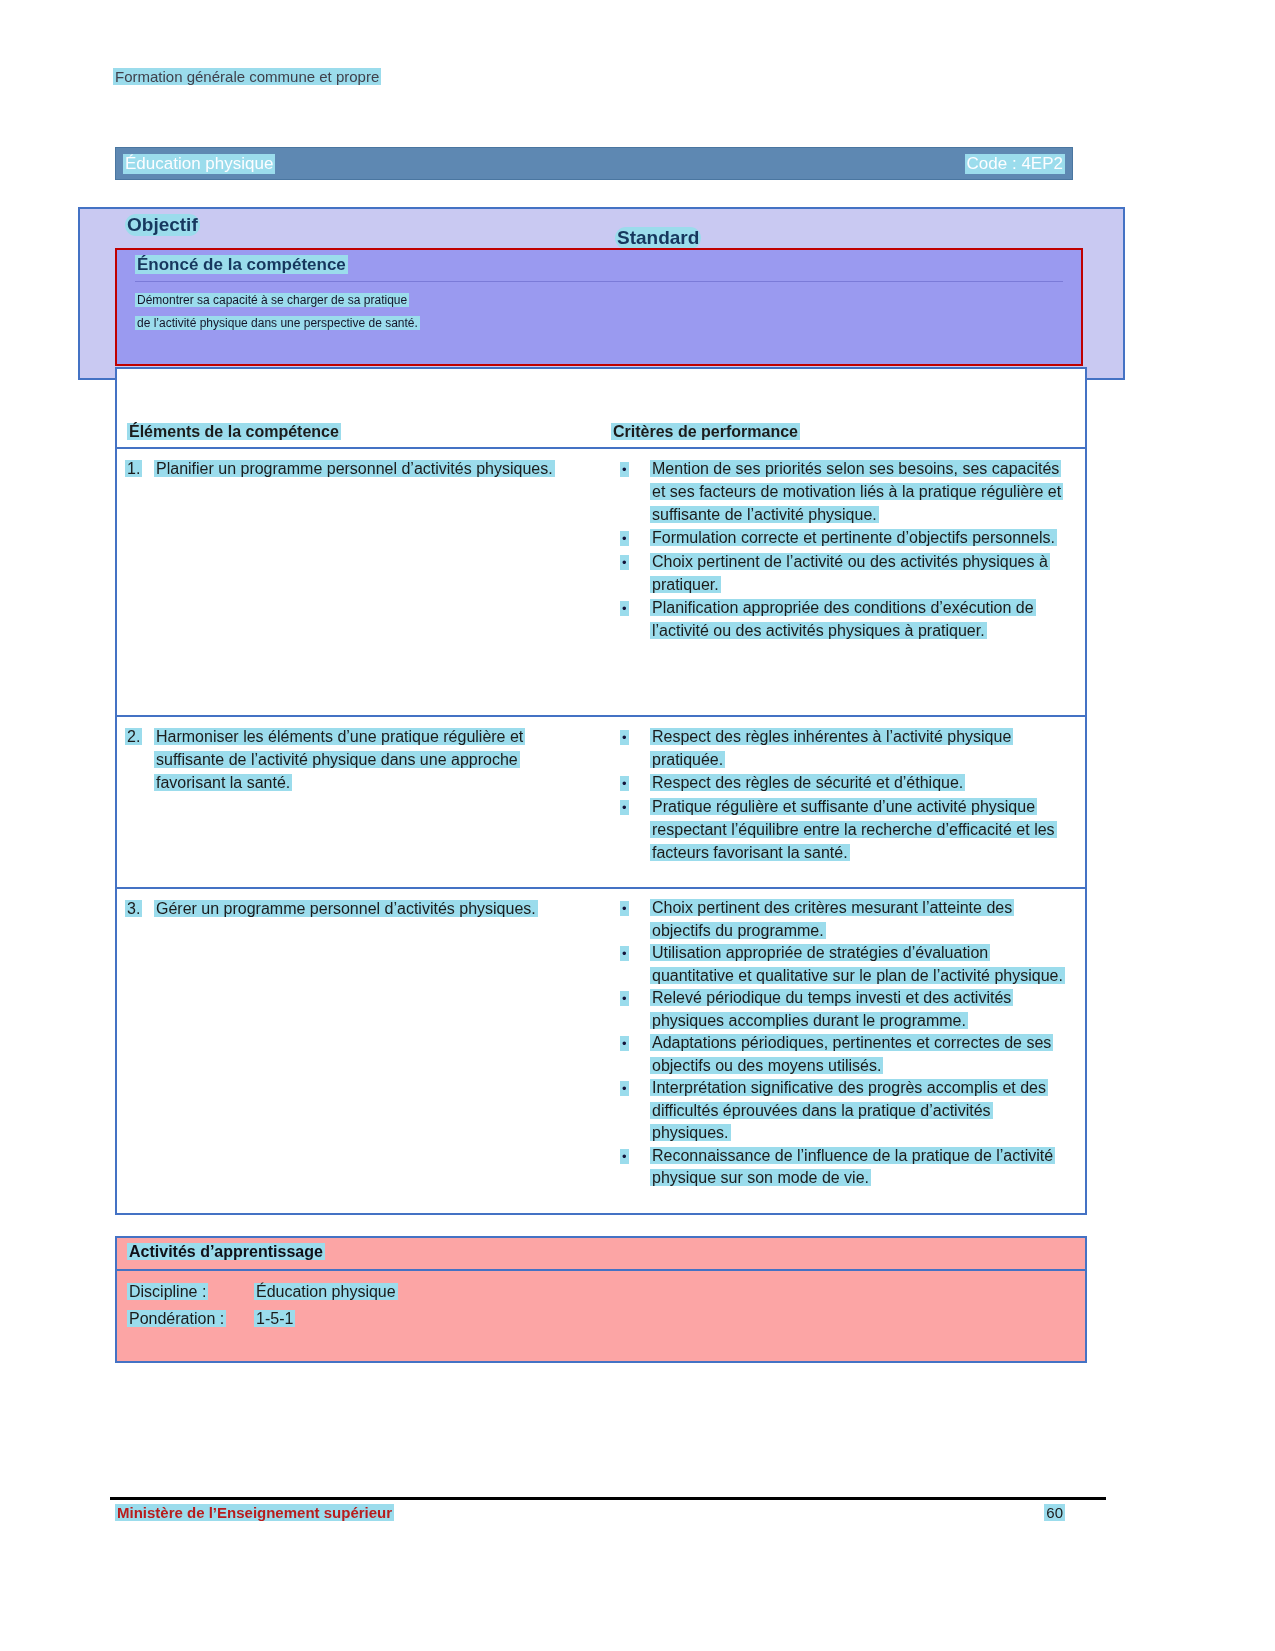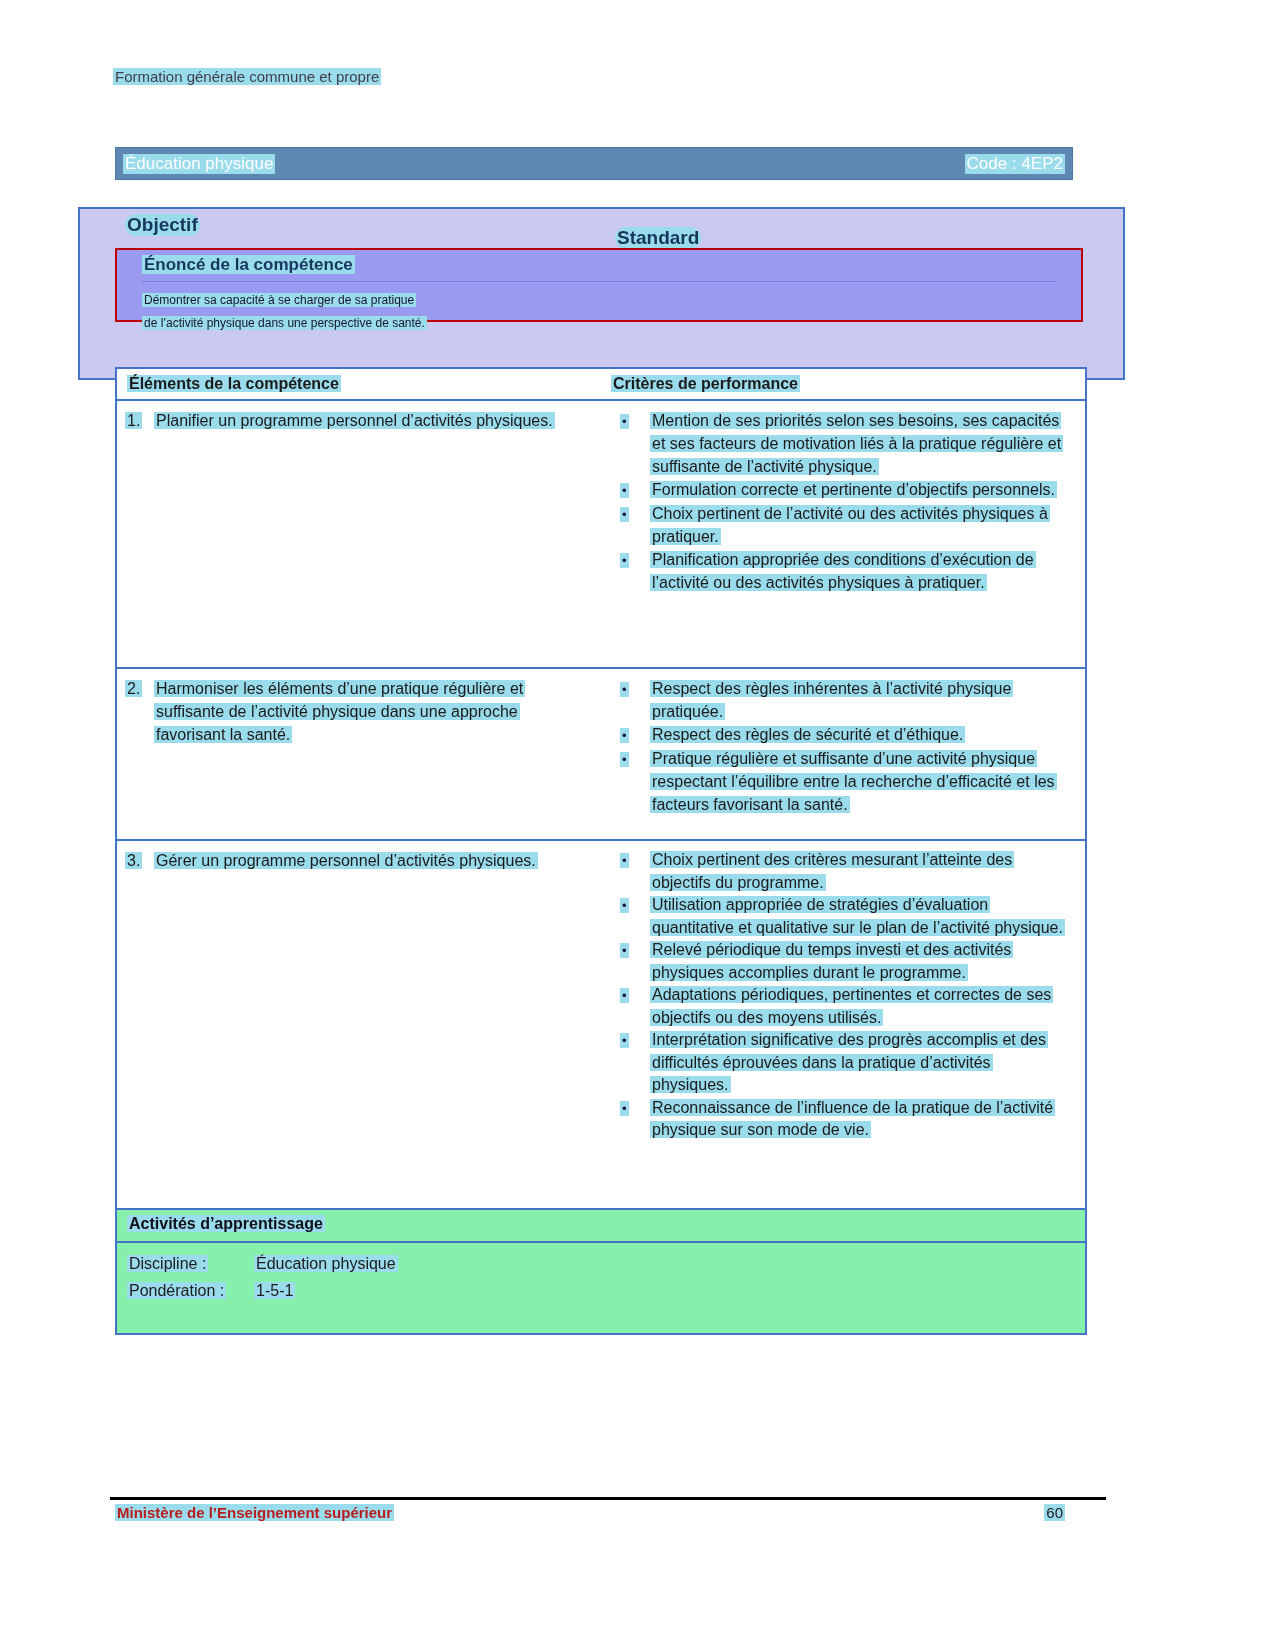--- a/index.html
+++ b/index.html
@@ -40,41 +40,42 @@
   }
   .heading {
     font-size:19px; font-weight:bold; 
     color: var(--heading-navy, #17375e);
     border-radius: 11px;
   }
   .heading-objectif { position:absolute; left:45px; top:5px; }
   .heading-standard { position:absolute; left:535px; top:18px; }
 
   .enonce-box {
-    position:absolute; left:35px; top:39px; width:968px; height:74px;
+    position:absolute; left:35px; top:39px; width:968px; height:118px;
     background: var(--box-inner, #9a9af0);
     border:2px solid var(--border-red, #c00000);
-    padding:5px 25px;
+    padding:5px 18px;
   }
   .enonce-title {
     font-size:17px; font-weight:bold; color: var(--heading-navy, #17375e);
     padding-bottom:6px; border-bottom:1px solid #7b7bd8; margin-bottom:7px;
   }
   .enonce-line { font-size:12px; line-height:23px; color:#15152a; }
 
   .main-table {
     position:absolute; left:115px; top:367px; width:972px; height:848px;
     background:#fff; border:2px solid var(--border-blue, #4472c4);
     z-index:2;
     font-size:16px;
   }
   .t-header {
     display:grid; grid-template-columns:492px 1fr; height:32px;
     border-bottom:2px solid var(--border-blue, #4472c4);
     align-items:center;
+    margin-top:48px;
   }
   .t-h-left { padding-left:10px; } .t-h-right { padding-left:2px; }
   .bold { font-weight:bold; }
 
   .t-row { display:grid; grid-template-columns:492px 1fr; }
   .row-1 { height:266px; }
   .row-2 { height:172px; border-top:2px solid var(--border-blue, #4472c4); }
   .row-3 { height:371px; border-top:2px solid var(--border-blue, #4472c4); }
 
   .cell-left { padding:8px 20px 0 8px; display:flex; line-height:23px; }
@@ -82,22 +83,22 @@
   .el-text  { max-width:425px; }
 
   .cell-right { padding:8px 16px 0 8px; }
   .crit { display:flex; line-height:23px; }
   .row-3 .crit { line-height:22.5px; }
   .bullet { width:33px; flex:none; padding-left:3px; }
   .bullet .hl { font-size:13px; color:#14143a; }
   .crit-text { flex:1; }
 
   .activities-box {
-    position:absolute; left:115px; top:1208px; width:972px; height:127px;
-    background:#86efac; border:2px solid var(--border-blue, #4472c4);
+    position:absolute; left:115px; top:1236px; width:972px; height:127px;
+    background:#fca5a5; border:2px solid var(--border-blue, #4472c4);
     padding:5px 0 0 0; font-size:16px; z-index:2;
   }
   .act-title {
     font-weight:bold; color:#101018;
     padding:0 0 8px 10px;
     border-bottom:2px solid var(--border-blue, #4472c4);
   }
   .act-rows { padding:9px 10px 0 10px; }
   .act-row { display:flex; line-height:23px; margin-bottom:4px; }
   .act-label { width:127px; flex:none; }

